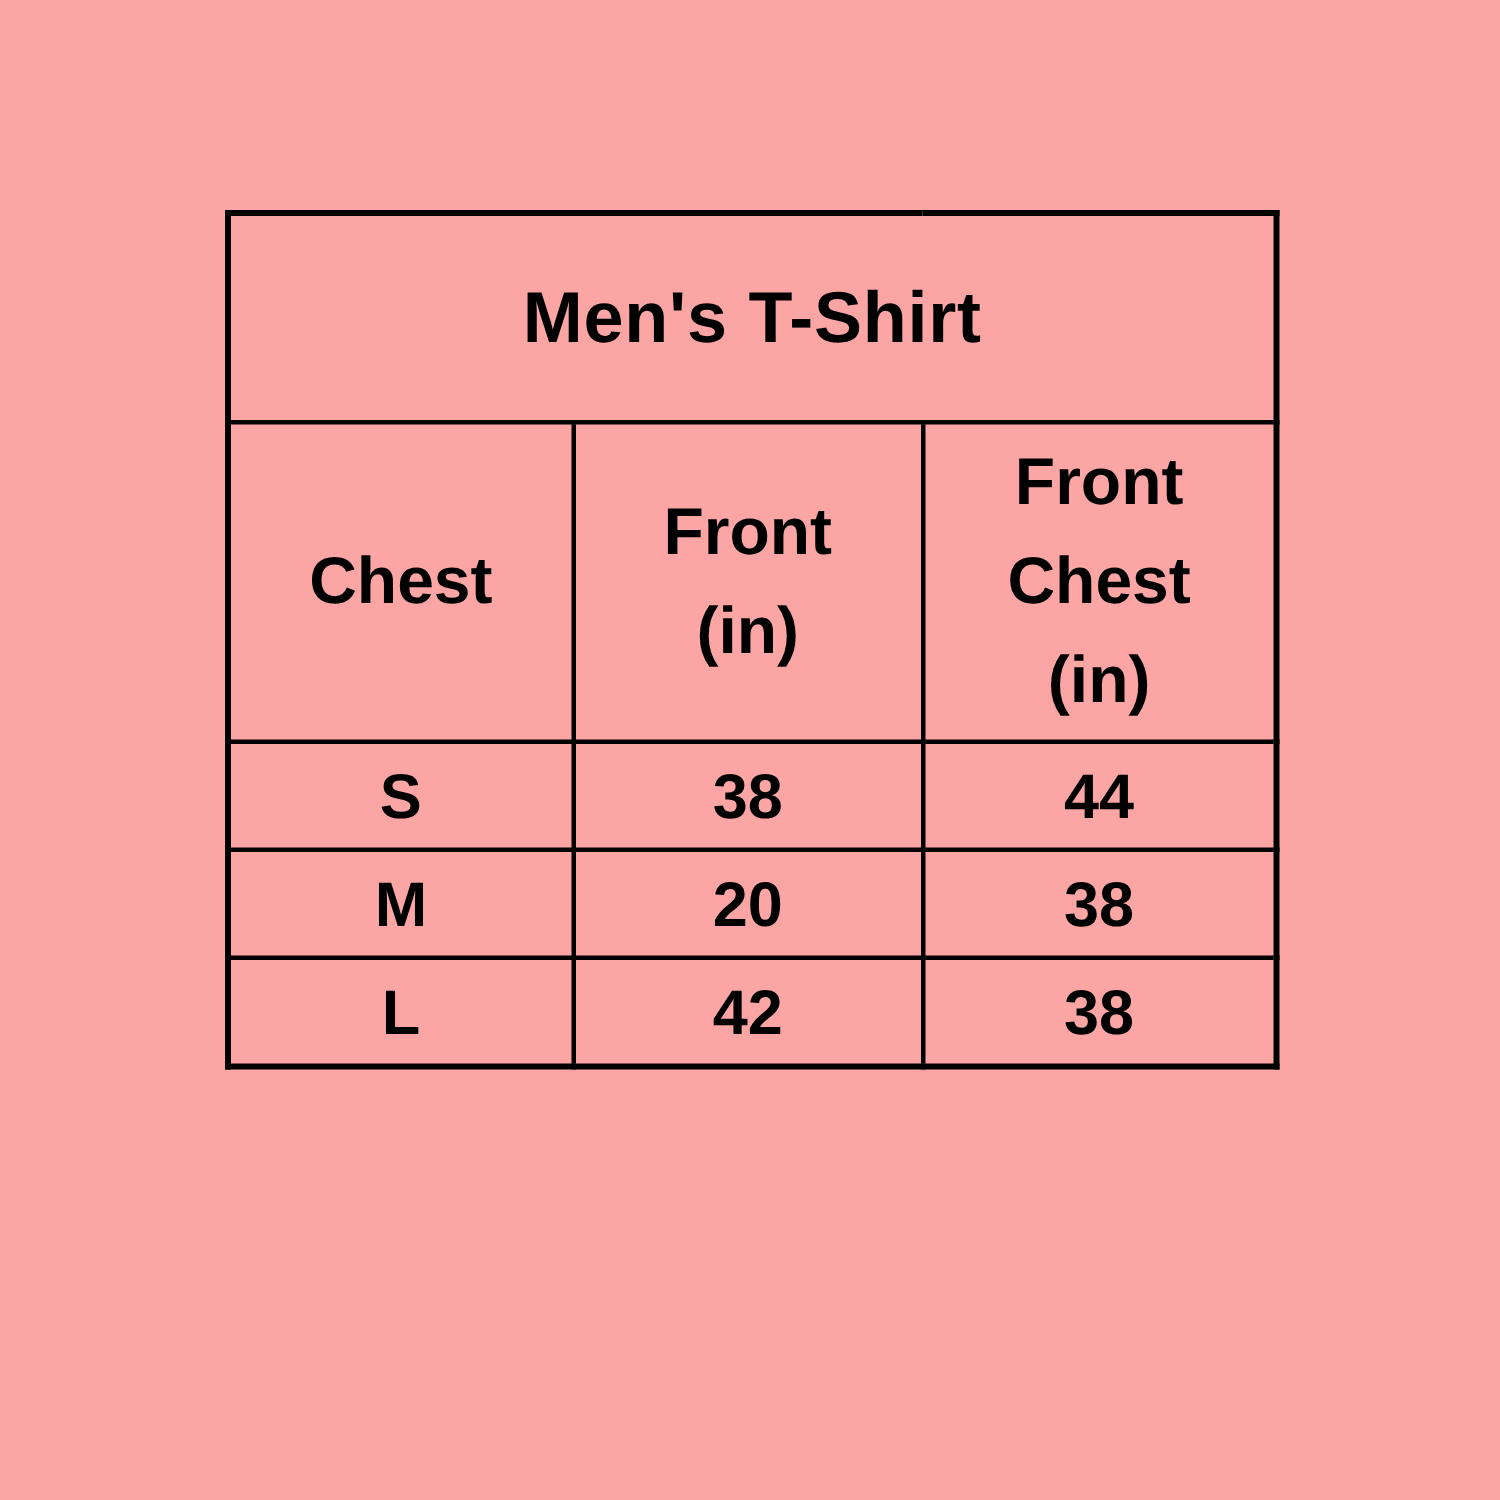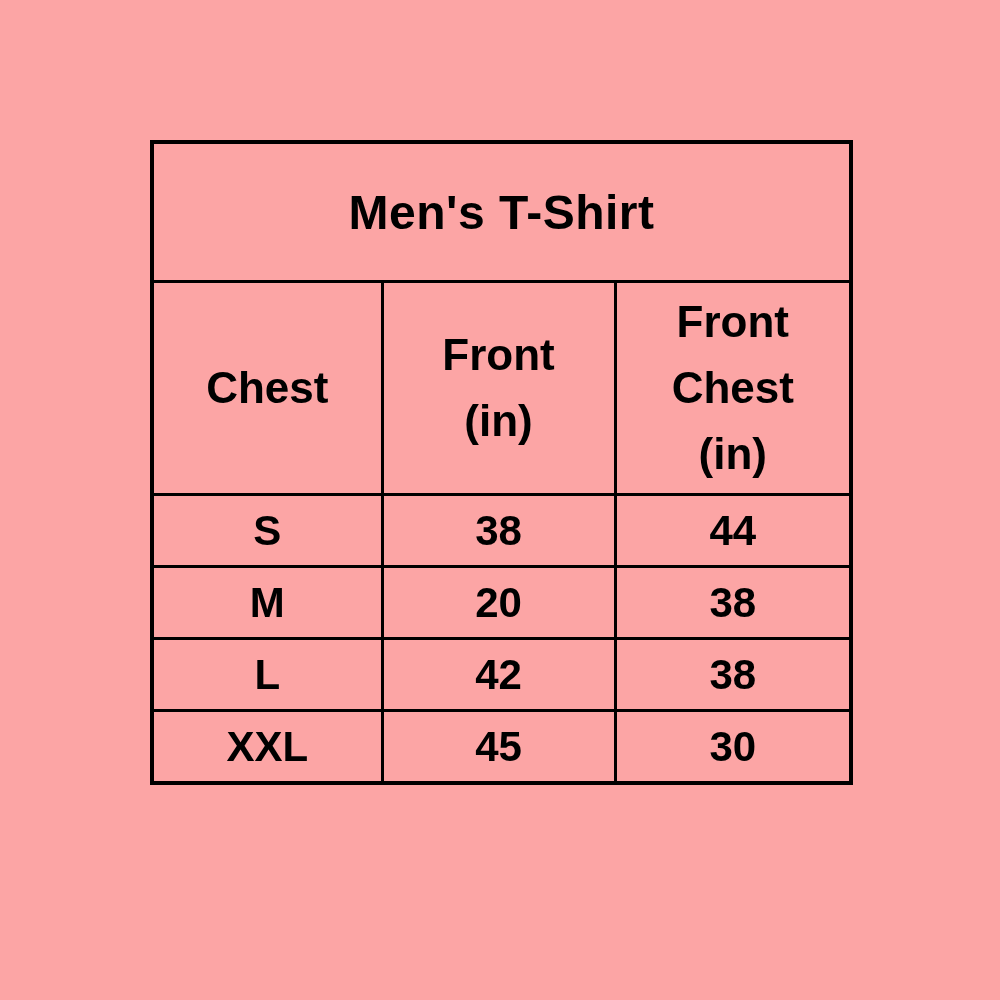--- a/index.html
+++ b/index.html
@@ -88,20 +88,15 @@
       <tr class="data-row">
         <td>M</td>
         <td>20</td>
         <td>38</td>
       </tr>
       <tr class="data-row">
         <td>L</td>
         <td>42</td>
         <td>38</td>
       </tr>
-      <tr class="data-row">
-        <td>XXL</td>
-        <td>45</td>
-        <td>30</td>
-      </tr>
     </tbody>
   </table>
 </div>
 
 </body></html>

